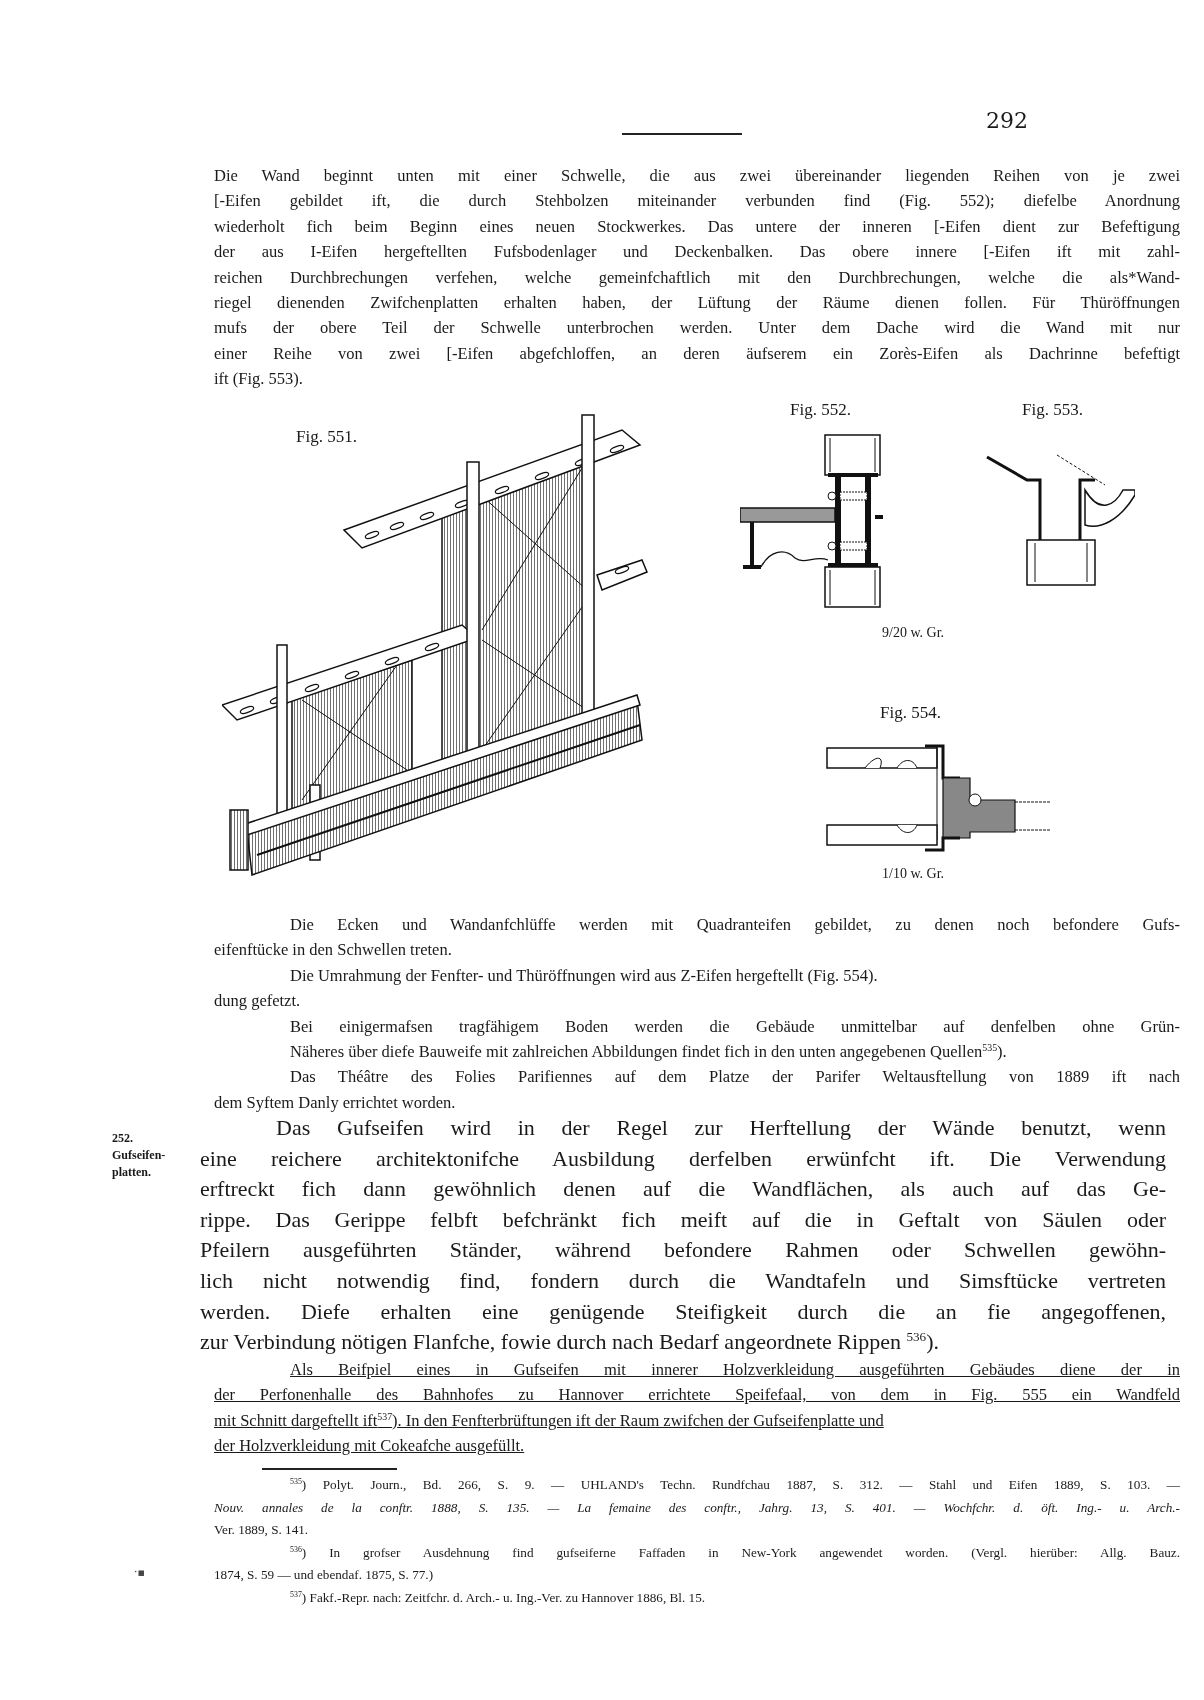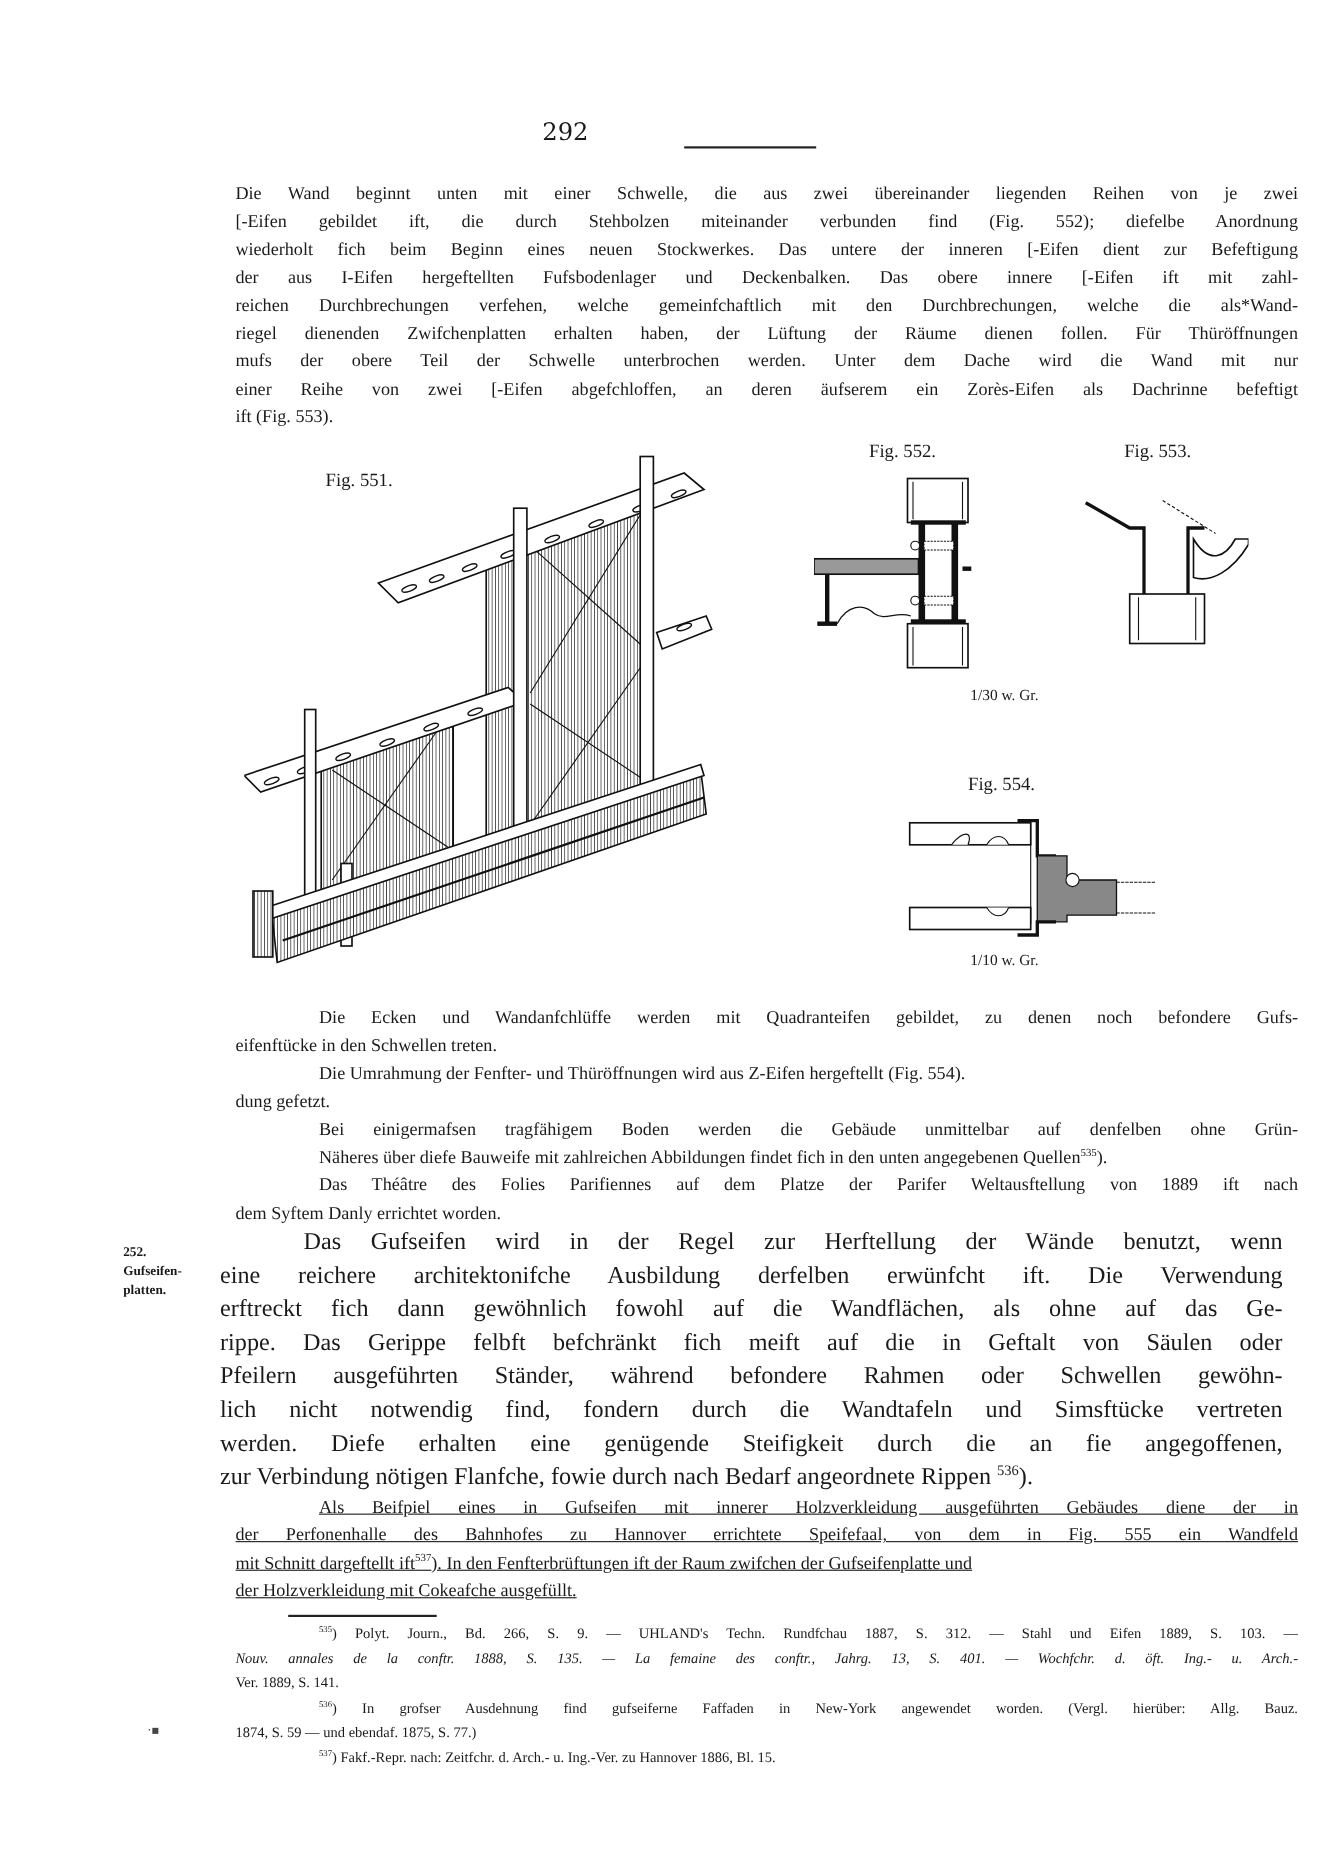--- a/index.html
+++ b/index.html
@@ -1,19 +1,19 @@
 <!DOCTYPE html>
 <html><head>
 <meta charset="utf-8">
 <style>
   html, body { margin:0; padding:0; background:#ffffff; }
   body { width:1204px; height:1700px; position:relative; overflow:hidden;
          font-family:"DejaVu Serif","Liberation Serif",serif; color:#1a1a1a; }
   .abs { position:absolute; }
-  .pagenum { left:0; width:1028px; top:108px; text-align:center; font-size:22px; }
+  .pagenum { left:0; width:1028px; top:108px; text-align:right; font-size:22px; }
   .pagerule { left:622px; top:133px; width:120px; height:2px; background:#222; }
   .body-text { font-family:"Liberation Serif","DejaVu Serif",serif; font-size:16.5px; line-height:25.4px;
                text-align:justify; text-align-last:justify; }
   .line { display:block; white-space:nowrap; overflow:hidden; }
   .justify-line { text-align-last:justify; }
   .left-line { text-align-last:left; }
   .para1 { left:214px; top:163px; width:966px; }
   .figlabel { font-family:"Liberation Serif",serif; font-size:17px; }
   .scale { font-family:"Liberation Serif",serif; font-size:14px; }
   .para2 { left:214px; top:912px; width:966px; }
@@ -42,21 +42,21 @@
   <span class="line justify-line">reichen Durchbrechungen verfehen, welche gemeinfchaftlich mit den Durchbrechungen, welche die als*Wand-</span>
   <span class="line justify-line">riegel dienenden Zwifchenplatten erhalten haben, der Lüftung der Räume dienen follen. Für Thüröffnungen</span>
   <span class="line justify-line">mufs der obere Teil der Schwelle unterbrochen werden. Unter dem Dache wird die Wand mit nur</span>
   <span class="line justify-line">einer Reihe von zwei [-Eifen abgefchloffen, an deren äufserem ein Zorès-Eifen als Dachrinne befeftigt</span>
   <span class="line left-line">ift (Fig. 553).</span>
 </div>
 
 <div class="abs figlabel" style="left:296px; top:427px;">Fig. 551.</div>
 <div class="abs figlabel" style="left:790px; top:400px;">Fig. 552.</div>
 <div class="abs figlabel" style="left:1022px; top:400px;">Fig. 553.</div>
-<div class="abs scale" style="left:882px; top:625px;">1/30 w. Gr.</div>
+<div class="abs scale" style="left:882px; top:625px;">9/20 w. Gr.</div>
 <div class="abs figlabel" style="left:880px; top:703px;">Fig. 554.</div>
 <div class="abs scale" style="left:882px; top:866px;">1/10 w. Gr.</div>
 
 <svg style="left:222px; top:400px;" width="450" height="480" viewBox="0 0 450 480">
   <defs>
     <pattern id="hatch" width="3" height="6" patternUnits="userSpaceOnUse">
       <rect width="3" height="6" fill="#fff"></rect>
       <line x1="0" y1="0" x2="0" y2="6" stroke="#222" stroke-width="1.3"></line>
     </pattern>
   </defs>
@@ -166,21 +166,21 @@
 
 <div class="abs margin-note">
   <div>252.</div>
   <div>Gufseifen-</div>
   <div>platten.</div>
 </div>
 
 <div class="abs body-text large para3">
   <span class="line justify-line indent">Das Gufseifen wird in der Regel zur Herftellung der Wände benutzt, wenn</span>
   <span class="line justify-line">eine reichere architektonifche Ausbildung derfelben erwünfcht ift. Die Verwendung</span>
-  <span class="line justify-line">erftreckt fich dann gewöhnlich fowohl auf die Wandflächen, als ohne auf das Ge-</span>
+  <span class="line justify-line">erftreckt fich dann gewöhnlich denen auf die Wandflächen, als auch auf das Ge-</span>
   <span class="line justify-line">rippe. Das Gerippe felbft befchränkt fich meift auf die in Geftalt von Säulen oder</span>
   <span class="line justify-line">Pfeilern ausgeführten Ständer, während befondere Rahmen oder Schwellen gewöhn-</span>
   <span class="line justify-line">lich nicht notwendig find, fondern durch die Wandtafeln und Simsftücke vertreten</span>
   <span class="line justify-line">werden. Diefe erhalten eine genügende Steifigkeit durch die an fie angegoffenen,</span>
   <span class="line left-line"><span>zur Verbindung nötigen Flanfche, fowie durch nach Bedarf angeordnete Rippen</span> <sup>536</sup>).</span>
 </div>
 
 <div class="abs body-text para4">
   <span class="line justify-line indent">Als Beifpiel eines in Gufseifen mit innerer Holzverkleidung ausgeführten Gebäudes diene der in</span>
   <span class="line justify-line">der Perfonenhalle des Bahnhofes zu Hannover errichtete Speifefaal, von dem in Fig. 555 ein Wandfeld</span>

